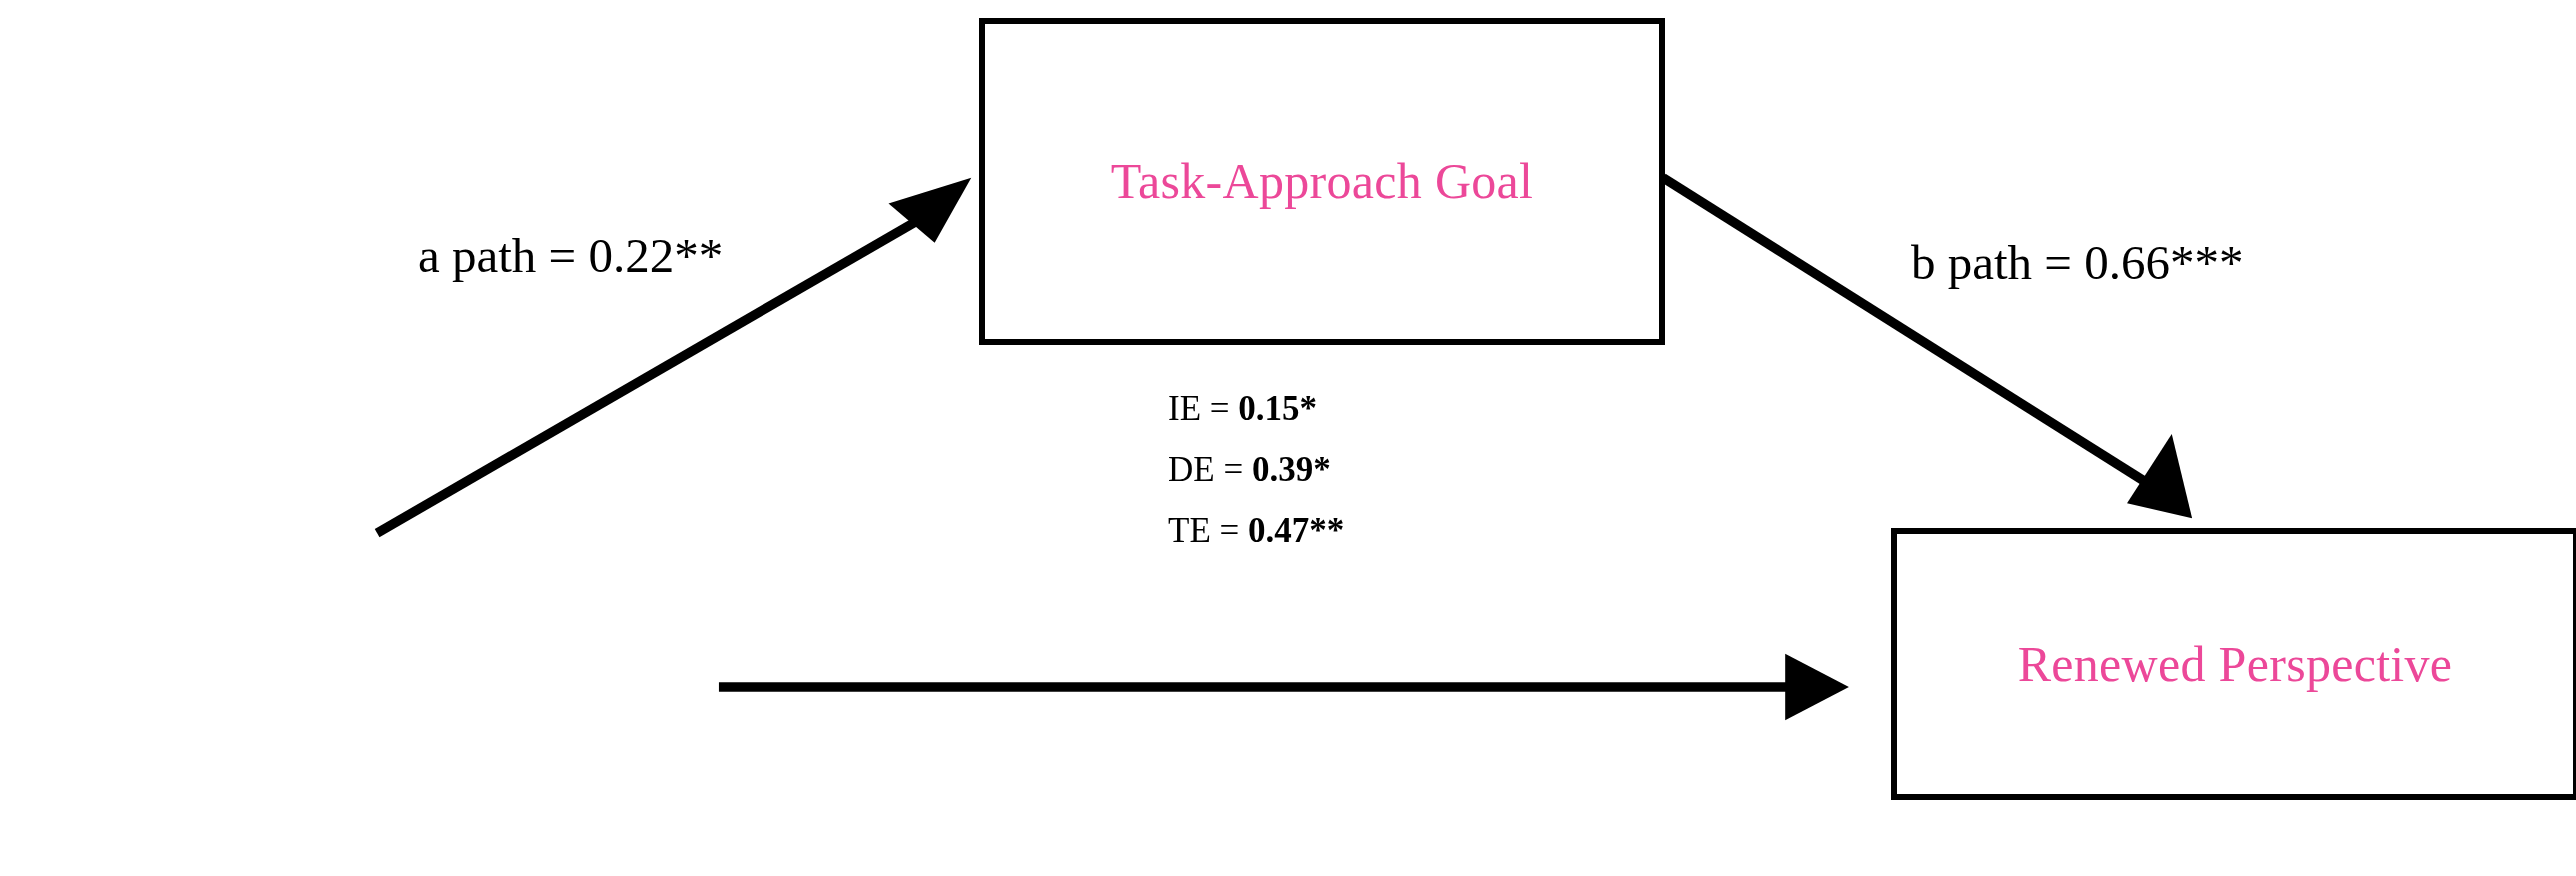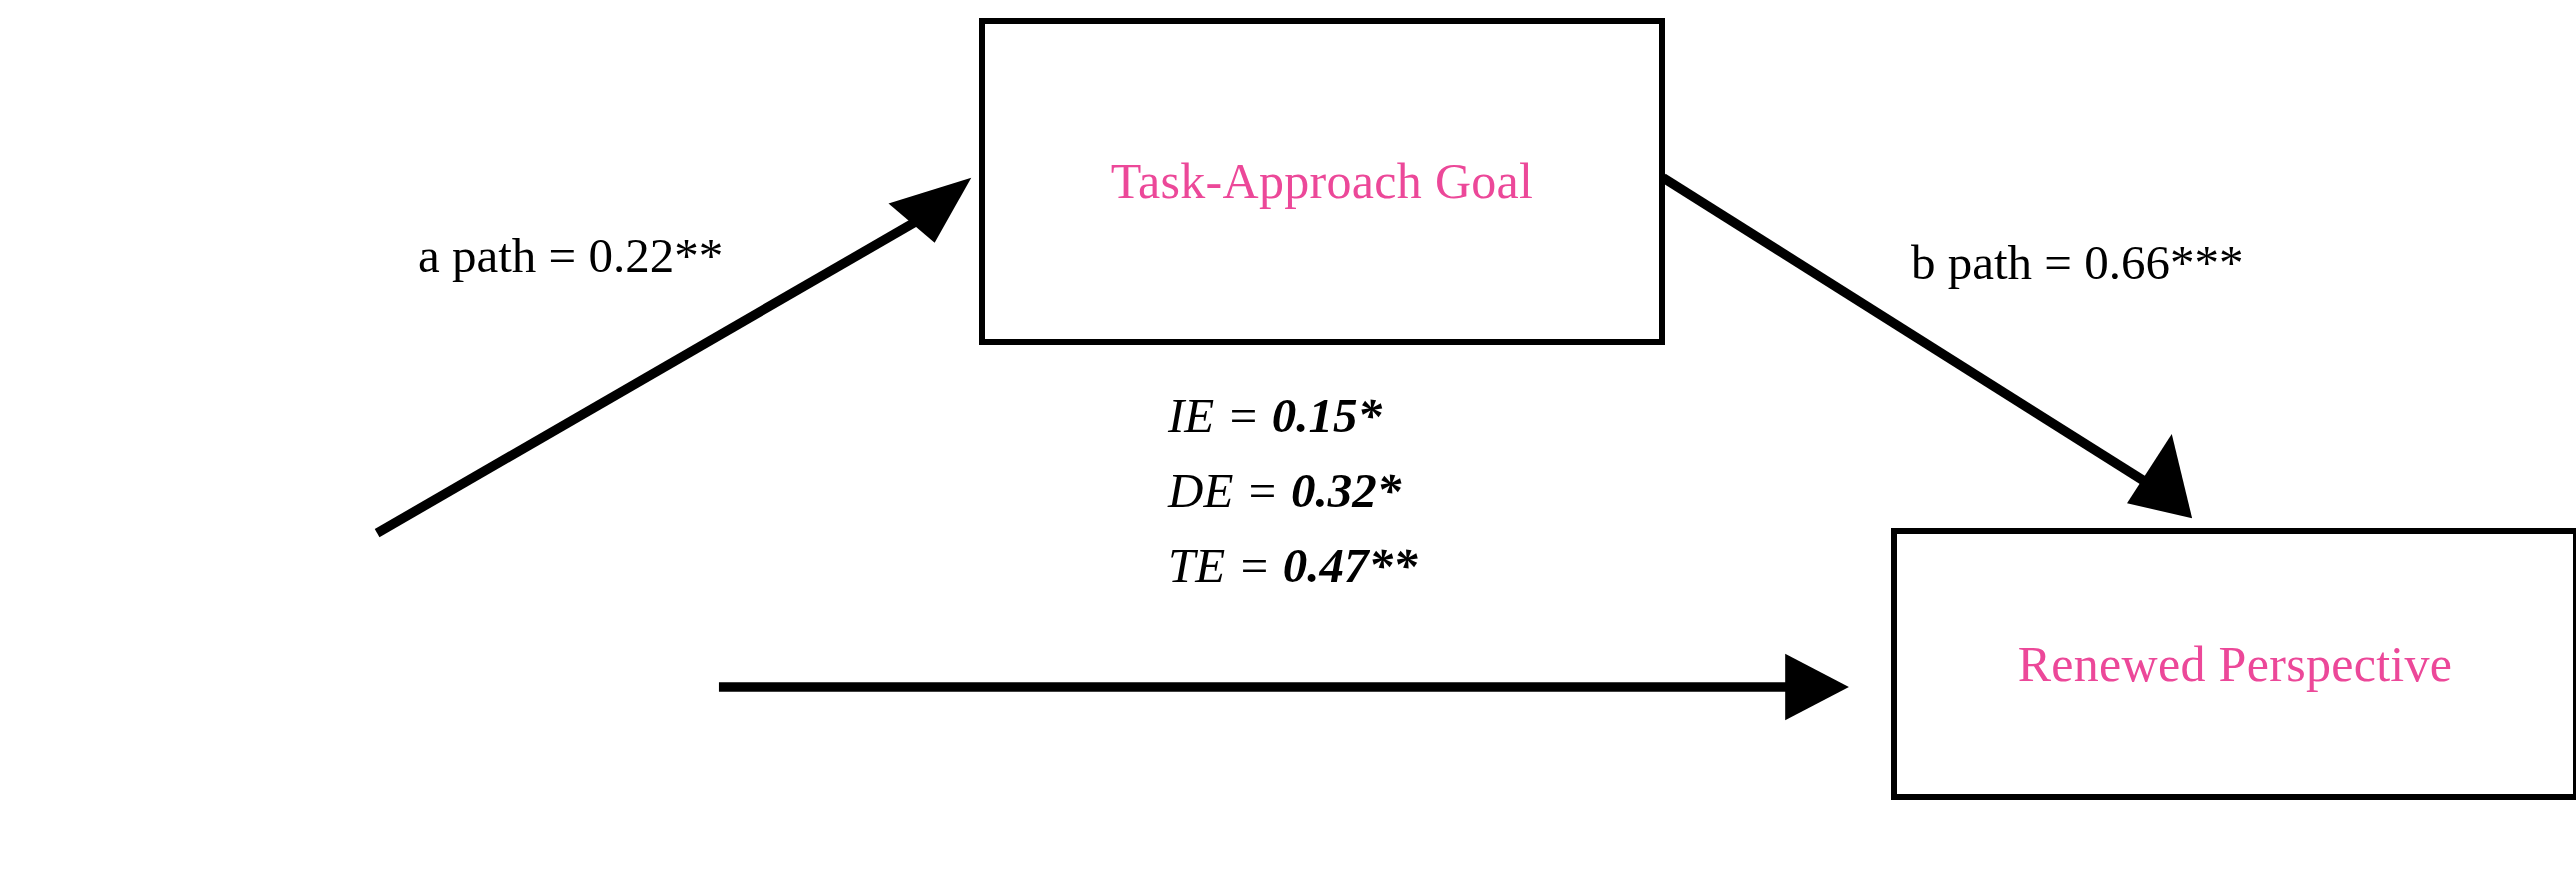--- a/index.html
+++ b/index.html
@@ -79,26 +79,25 @@
     left: 1911px;
     top: 236px;
   }
   #effects-block {
     position: absolute;
     left: 1168px;
     top: 391px;
     z-index: 4;
   }
   .effect-row {
-    font-size: 49px;
+    font-size: 35px;
     line-height: 1.0;
     margin-bottom: 26px;
     white-space: nowrap;
     color: #000000;
-    font-style: italic;
   }
   .effect-row:last-child {
     margin-bottom: 14px;
   }
   .effect-name {
     font-weight: normal;
   }
   .effect-value {
     font-weight: bold;
   }
@@ -139,21 +138,21 @@
 
   <div class="path-label" id="label-b-path">b path = 0.66***</div>
 
   <div id="effects-block">
     <div class="effect-row">
       <span class="effect-name">IE =</span>
       <span class="effect-value">0.15*</span>
     </div>
     <div class="effect-row">
       <span class="effect-name">DE =</span>
-      <span class="effect-value">0.32*</span>
+      <span class="effect-value">0.39*</span>
     </div>
     <div class="effect-row">
       <span class="effect-name">TE =</span>
       <span class="effect-value">0.47**</span>
     </div>
   </div>
 
 </div>
 
 

